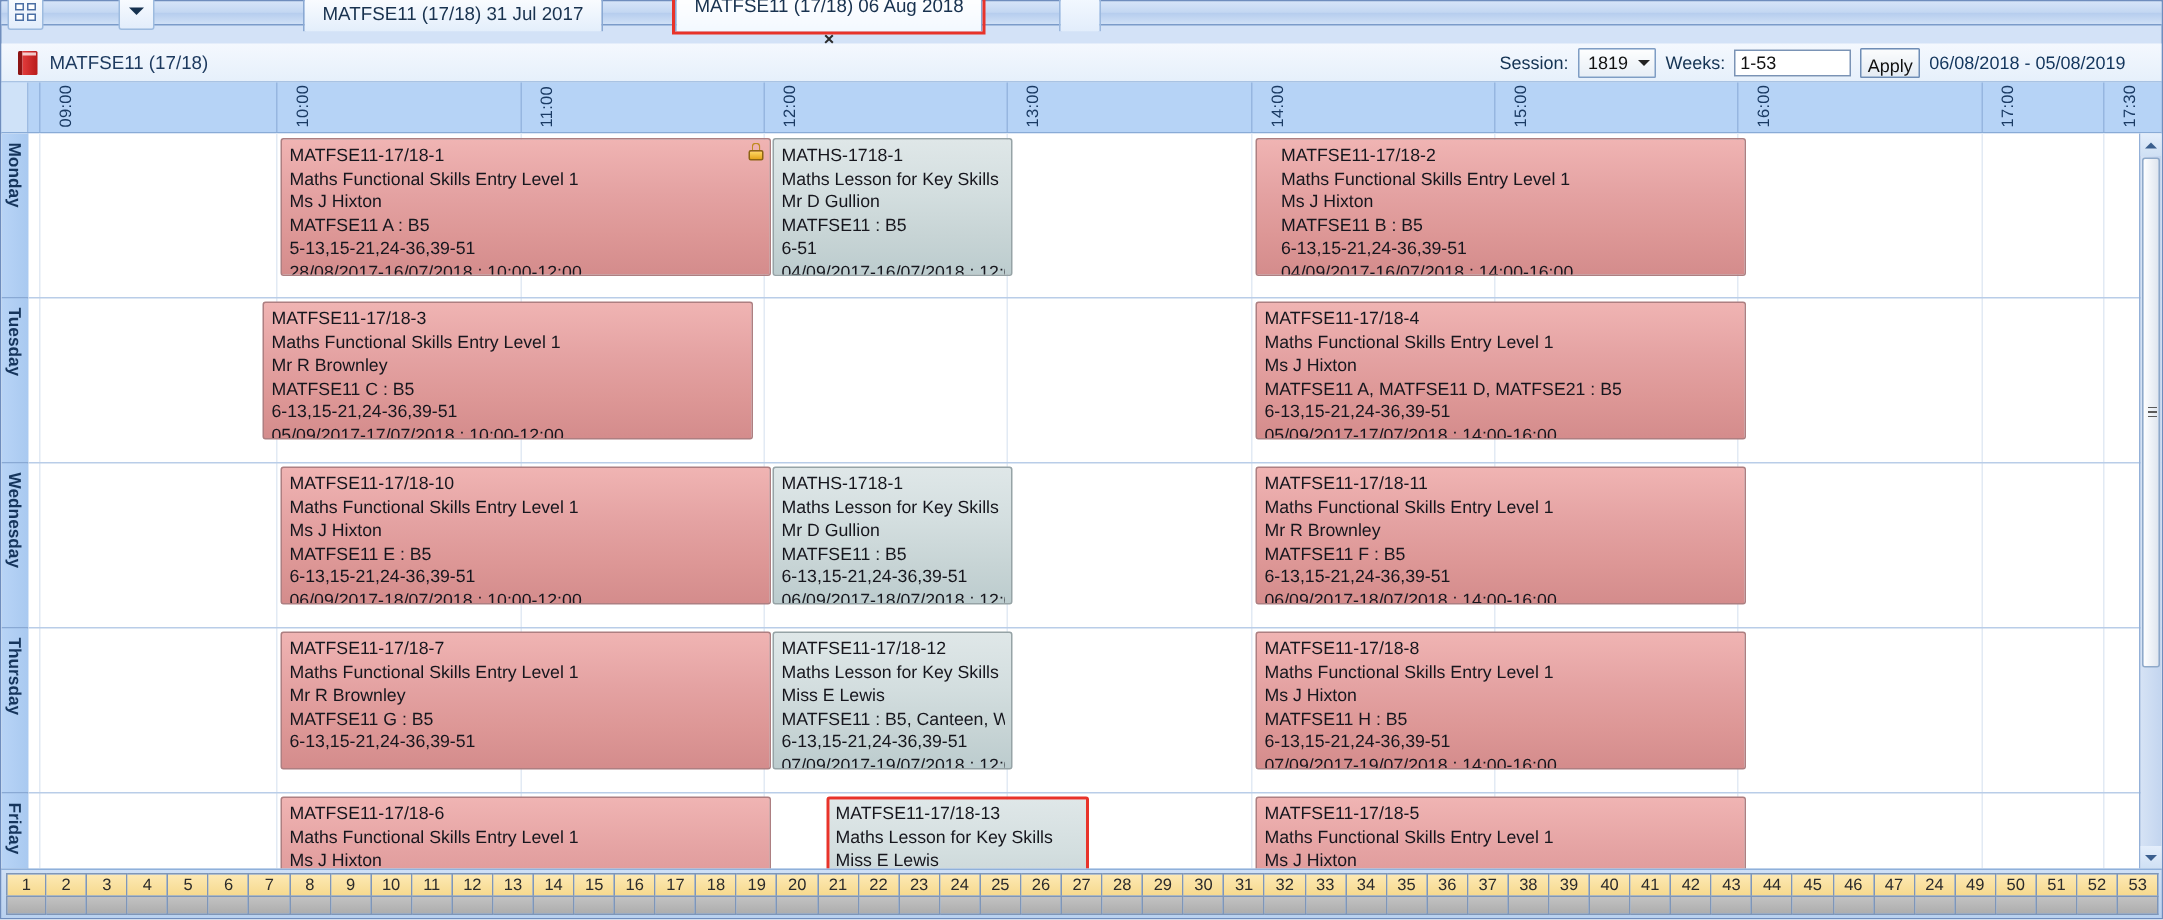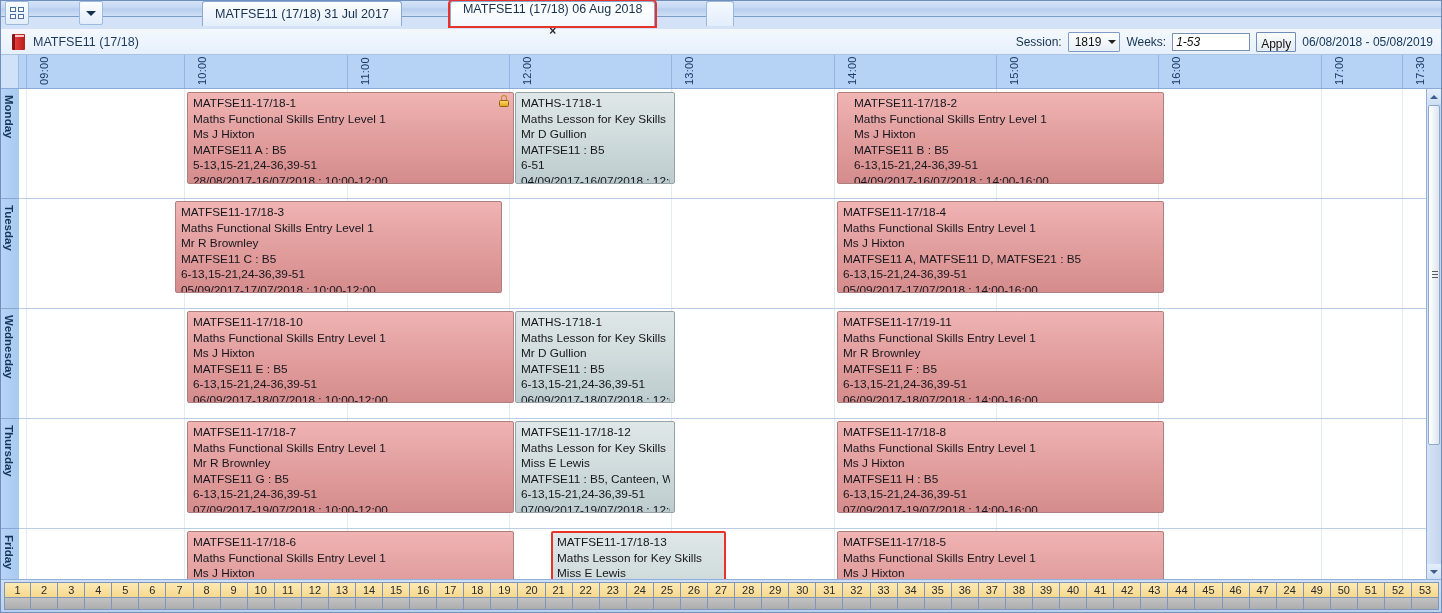--- a/index.html
+++ b/index.html
@@ -9,21 +9,21 @@
     font-size:12px;
     background:#ffffff;
     color:#1a1a2e;
     -webkit-font-smoothing:antialiased;
   }
   #app{position:relative;width:1442px;height:613px;border:1px solid #6f8dbd;box-sizing:border-box;background:#d3e2f7;}
 
   
   .tabbar{position:absolute;left:0;top:0;width:1440px;height:16px;
     background:linear-gradient(to bottom,#d6e4f8 0%,#c3d7f2 48%,#b6cdee 52%,#cfe0f6 100%);
-    border-bottom:1px solid #7b9bc9;box-sizing:border-box;display:flex;align-items:flex-start;gap:48px;}
+    border-bottom:1px solid #7b9bc9;box-sizing:border-box;display:flex;align-items:center;gap:48px;}
   .tb-btn{width:22px;height:22px;margin:0 1px 2px 4px;border:1px solid #9dbbdf;border-radius:2px;
     background:linear-gradient(to bottom,#fbfdff,#e2edfb);display:flex;align-items:center;justify-content:center;}
   .tb-btn.small{margin-left:1px;}
   .grid-icon{display:grid;grid-template-columns:6px 6px;grid-template-rows:5px 5px;gap:2px;}
   .grid-icon i{display:block;background:#fff;border:1px solid #4a6fa5;box-sizing:border-box;}
   .caret{width:0;height:0;border-left:5px solid transparent;border-right:5px solid transparent;border-top:5px solid #15314f;}
   .tab{height:24px;margin-bottom:0;padding:0 12px;display:flex;align-items:center;gap:8px;
     border:1px solid #8aa9d3;border-bottom:none;border-radius:3px 3px 0 0;
     background:linear-gradient(to bottom,#fcfdff 0%,#eef5fd 55%,#e3eefb 100%);
     color:#18324f;font-size:12.5px;white-space:nowrap;position:relative;}
@@ -37,27 +37,27 @@
   
   .titlerow{position:absolute;left:0;top:28px;width:1440px;height:26px;
     background:linear-gradient(to bottom,#f4f8fe,#e6f0fb);
     border-bottom:1px solid #a9c3e3;box-sizing:border-box;display:flex;align-items:center;}
   .book{width:13px;height:16px;margin-left:11px;margin-right:8px;position:relative;}
   .book .spine{position:absolute;left:0;top:0;width:3px;height:16px;background:#8d1414;border-radius:1px 0 0 1px;}
   .book .cover{position:absolute;left:3px;top:0;width:10px;height:16px;
     background:linear-gradient(to right,#e23b3b,#b81b1b);border-radius:0 1px 1px 0;}
   .book .page{position:absolute;left:3px;top:1.5px;width:9px;height:2px;background:#fff;opacity:.75;}
   .title-text{font-size:12.5px;color:#1d3a5f;}
-  .ctrls{margin-left:auto;display:flex;align-items:center;gap:6px;padding-right:8px;font-size:12px;color:#143353;}
+  .ctrls{margin-left:auto;display:flex;align-items:center;gap:6px;padding-right:24px;font-size:12px;color:#143353;}
   .ctrls label{color:#143353;}
   .sel{height:18px;border:1px solid #7f9dc4;background:linear-gradient(to bottom,#fdfefe,#e7eef6);
     display:flex;align-items:center;padding:0 3px 0 6px;gap:7px;font-size:12px;color:#111;border-radius:1px;}
   .sel .caret{border-top-color:#222;border-left-width:4px;border-right-width:4px;border-top-width:4px;}
   .weekinput{height:18px;width:78px;border:1px solid #7a93b5;background:#fff;font-size:12px;
-    padding:0 3px;box-sizing:border-box;font-family:"Liberation Sans",sans-serif;color:#111;font-style:italic;}
+    padding:0 3px;box-sizing:border-box;font-family:"Liberation Sans",sans-serif;color:#111;}
   .applybtn{height:18px;border:1px solid #6f8db5;background:linear-gradient(to bottom,#fbfcfd,#e4ebf3);
     padding:0 4px;font-size:12px;color:#111;border-radius:1px;display:flex;align-items:flex-end;cursor:pointer;}
   .daterange{color:#12355c;font-size:12px;}
 
   
   .ruler{position:absolute;left:0;top:54px;width:1440px;height:34px;
     background:#b6d3f6;border-bottom:1px solid #89abd6;box-sizing:border-box;}
   .ruler .corner{position:absolute;left:0;top:0;width:18px;height:33px;background:#cfe2f8;border-right:1px solid #9dbbe2;box-sizing:border-box;}
   .tick{position:absolute;top:0;height:33px;border-left:1px solid #96b6e0;box-sizing:border-box;}
   .tick span{display:block;transform:rotate(-90deg);transform-origin:left top;
@@ -295,34 +295,33 @@
           </div>
           <div class="ev grey" style="left: 496px; top: 222px; width: 160px; height: 92px;">
             <div>MATHS-1718-1</div>
             <div>Maths Lesson for Key Skills</div>
             <div>Mr D Gullion</div>
             <div>MATFSE11 : B5</div>
             <div>6-13,15-21,24-36,39-51</div>
             <div>06/09/2017-18/07/2018 : 12:0</div>
           </div>
           <div class="ev red" style="left: 818px; top: 222px; width: 327px; height: 92px;">
-            <div>MATFSE11-17/19-11</div>
+            <div>MATFSE11-17/18-11</div>
             <div>Maths Functional Skills Entry Level 1</div>
             <div>Mr R Brownley</div>
             <div>MATFSE11 F : B5</div>
             <div>6-13,15-21,24-36,39-51</div>
             <div>06/09/2017-18/07/2018 : 14:00-16:00</div>
           </div>
           <div class="ev red" style="left: 168px; top: 332px; width: 327px; height: 92px;">
             <div>MATFSE11-17/18-7</div>
             <div>Maths Functional Skills Entry Level 1</div>
             <div>Mr R Brownley</div>
             <div>MATFSE11 G : B5</div>
             <div>6-13,15-21,24-36,39-51</div>
-            <div>07/09/2017-19/07/2018 : 10:00-12:00</div>
           </div>
           <div class="ev grey" style="left: 496px; top: 332px; width: 160px; height: 92px;">
             <div>MATFSE11-17/18-12</div>
             <div>Maths Lesson for Key Skills</div>
             <div>Miss E Lewis</div>
             <div>MATFSE11 : B5, Canteen, Worl</div>
             <div>6-13,15-21,24-36,39-51</div>
             <div>07/09/2017-19/07/2018 : 12:0</div>
           </div>
           <div class="ev red" style="left: 818px; top: 332px; width: 327px; height: 92px;">

